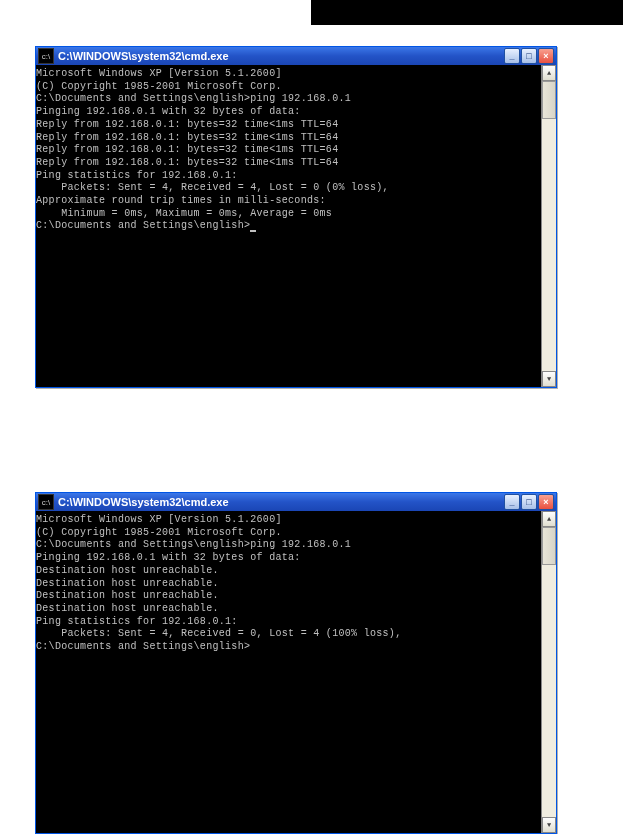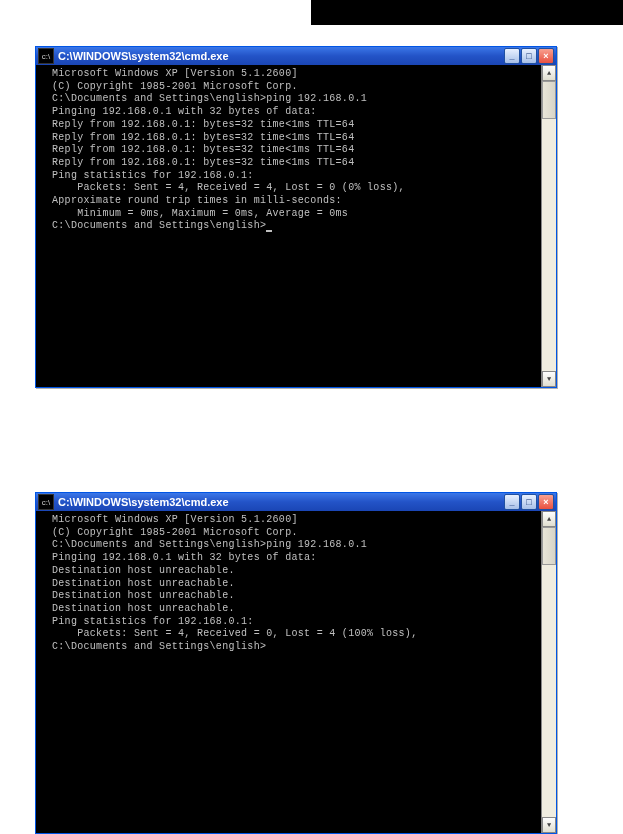--- a/index.html
+++ b/index.html
@@ -79,21 +79,21 @@
     color: #fff;
   }
   .cmd-body {
     background: #000000;
     height: calc(100% - 18px);
     display: flex;
     position: relative;
   }
   .cmd-content {
     flex: 1;
-    padding: 3px 16px;
+    padding: 3px 0;
     color: #c0c0c0;
     font-size: 10px;
     line-height: 12.7px;
     letter-spacing: 0.3px;
     white-space: pre;
     overflow: hidden;
   }
   .cmd-line { display: block; }
   .cursor {
     display: inline-block;

